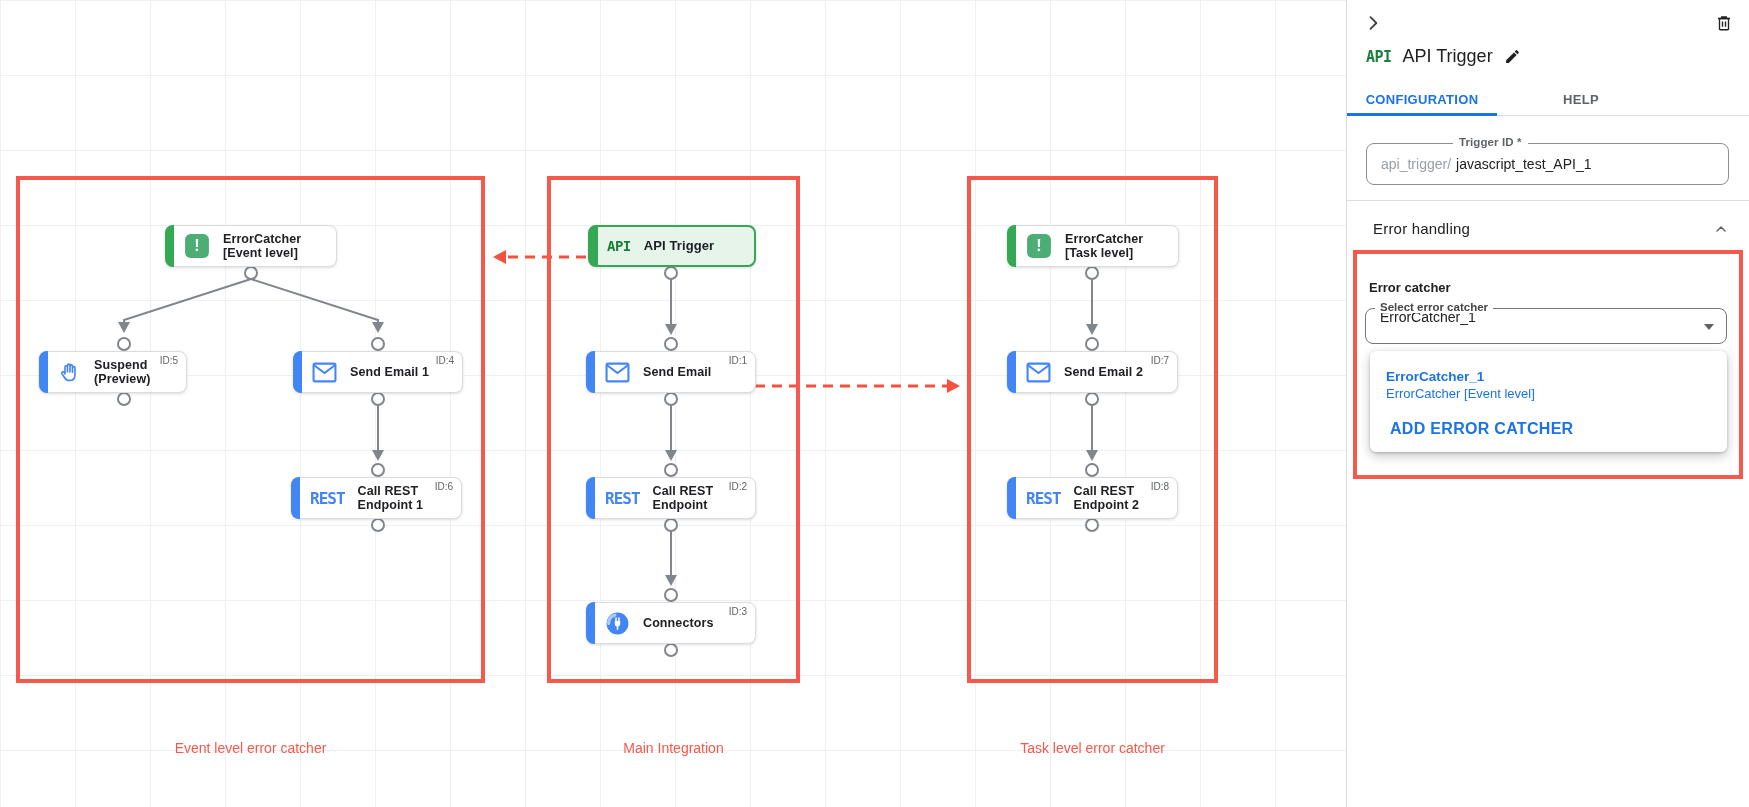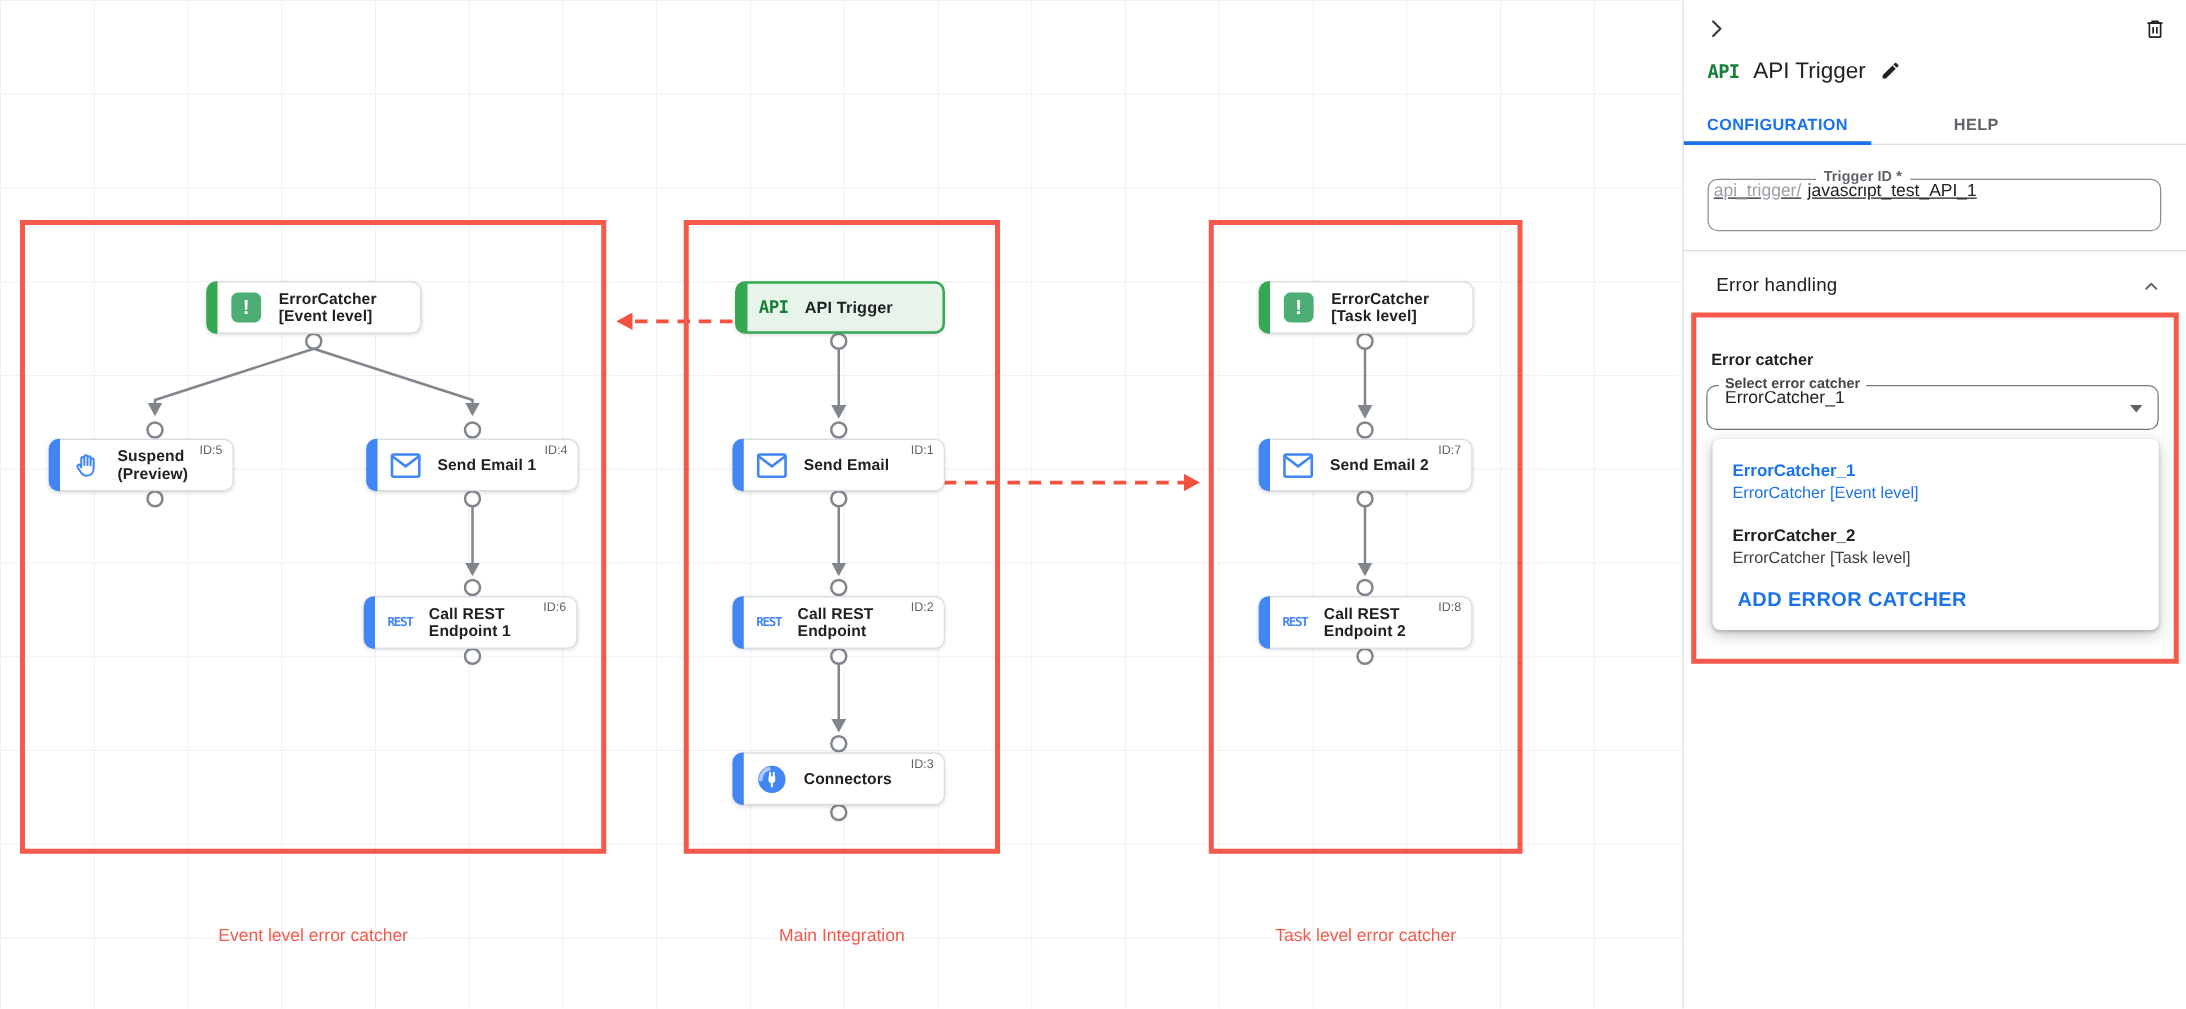--- a/index.html
+++ b/index.html
@@ -38,21 +38,21 @@
     position:absolute; left:-1px; top:-1px; bottom:-1px; width:9px;
     background:#4285f4; border-radius:8px 0 0 8px;
   }
   .node.ec .bar, .node.api .bar { background:#34a853; }
   .node.api { background:#e6f4ea; border:2px solid #34a853; padding-left:17px; }
   .nlabel { font-size:12.5px; font-weight:bold; line-height:14px; white-space:pre-line; letter-spacing:.1px; }
   .node.api .nlabel { font-size:13px; }
   .nid { position:absolute; top:3px; right:8px; font-size:10px; color:#5f6368; font-weight:normal; }
   .nicon { display:flex; align-items:center; justify-content:center; flex:0 0 auto; }
   .badge-text { font-family:"DejaVu Sans Mono", monospace; font-weight:bold; color:#188038; font-size:14px; letter-spacing:-.5px; }
-  .rest-text  { font-family:"DejaVu Sans Mono", monospace; font-weight:bold; color:#4285f4; font-size:10px; letter-spacing:-1px; }
+  .rest-text  { font-family:"DejaVu Sans Mono", monospace; font-weight:bold; color:#4285f4; font-size:16px; letter-spacing:-1px; }
 
   
   .n-ec-event   { left:165px;  top:225px; width:172px; }
   .n-suspend    { left:39px;   top:351px; width:148px; }
   .n-email1     { left:293px;  top:351px; width:170px; }
   .n-rest1      { left:291px;  top:477px; width:171px; }
   .n-apitrigger { left:588px;  top:225px; width:168px; }
   .n-email      { left:586px;  top:351px; width:170px; }
   .n-rest       { left:586px;  top:477px; width:170px; }
   .n-connectors { left:586px;  top:602px; width:170px; }
@@ -78,21 +78,21 @@
   .tab-underline { position:absolute; left:0; bottom:-1px; width:150px; height:3px; background:#1a73e8; }
 
   .section-head { display:flex; justify-content:space-between; align-items:center; padding:0 20px 0 26px; }
   .section-title { font-size:15px; color:#202124; letter-spacing:.2px; }
   .sh-trigger { margin-top:27px; }
   .sh-error { margin-top:19px; }
 
   .field {
     position:relative; margin:27px 20px 0 19px; height:42px;
     border:1px solid #889096; border-radius:8px;
-    display:flex; padding-left:4px; font-size:14px; gap:5px;text-decoration:underline;
+    display:flex; align-items:center; padding-left:14px; font-size:14px; gap:5px;
   }
   .field .notch {
     position:absolute; top:-8px; left:86px; background:#fff; padding:0 6px;
     font-size:11.5px; font-weight:bold; color:#5f6368; letter-spacing:.1px;
   }
   .prefix { color:#9aa0a6; }
   .value { color:#202124; }
 
   .divider { border-top:1px solid #dadce0; margin-top:15px; }
 
@@ -369,22 +369,18 @@
         <span class="notch">Select error catcher</span>
         <span>ErrorCatcher_1</span>
         <span class="caret"></span>
       </div>
 
       <div class="dropdown">
         <div class="opt sel">
           <div class="opt-name">ErrorCatcher_1</div>
           <div class="opt-desc">ErrorCatcher [Event level]</div>
         </div>
-        <div class="opt">
-          <div class="opt-name">ErrorCatcher_2</div>
-          <div class="opt-desc">ErrorCatcher [Task level]</div>
-        </div>
         <div class="add-btn">ADD ERROR CATCHER</div>
       </div>
     </div>
 
   </aside>
 </div>
 
 </body></html>

